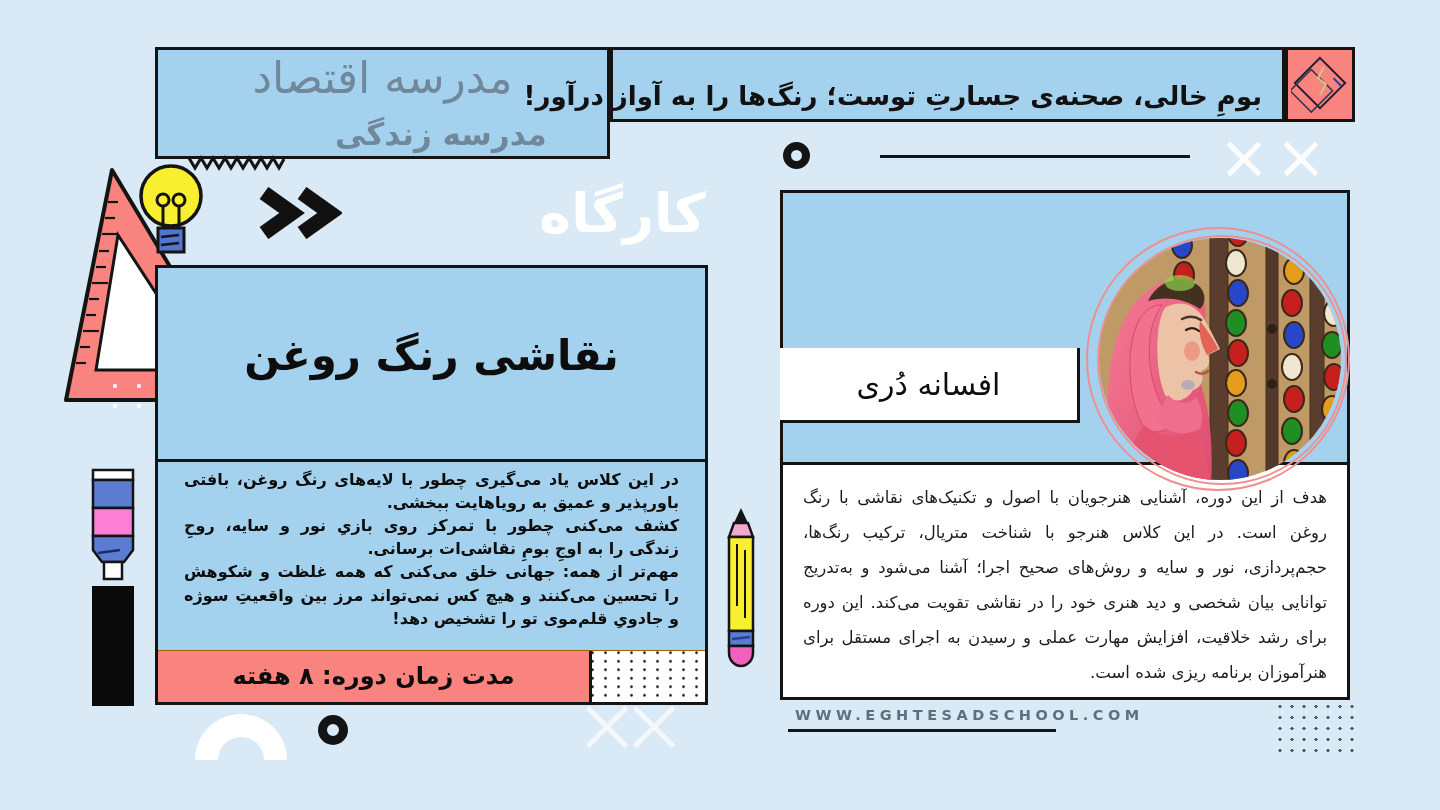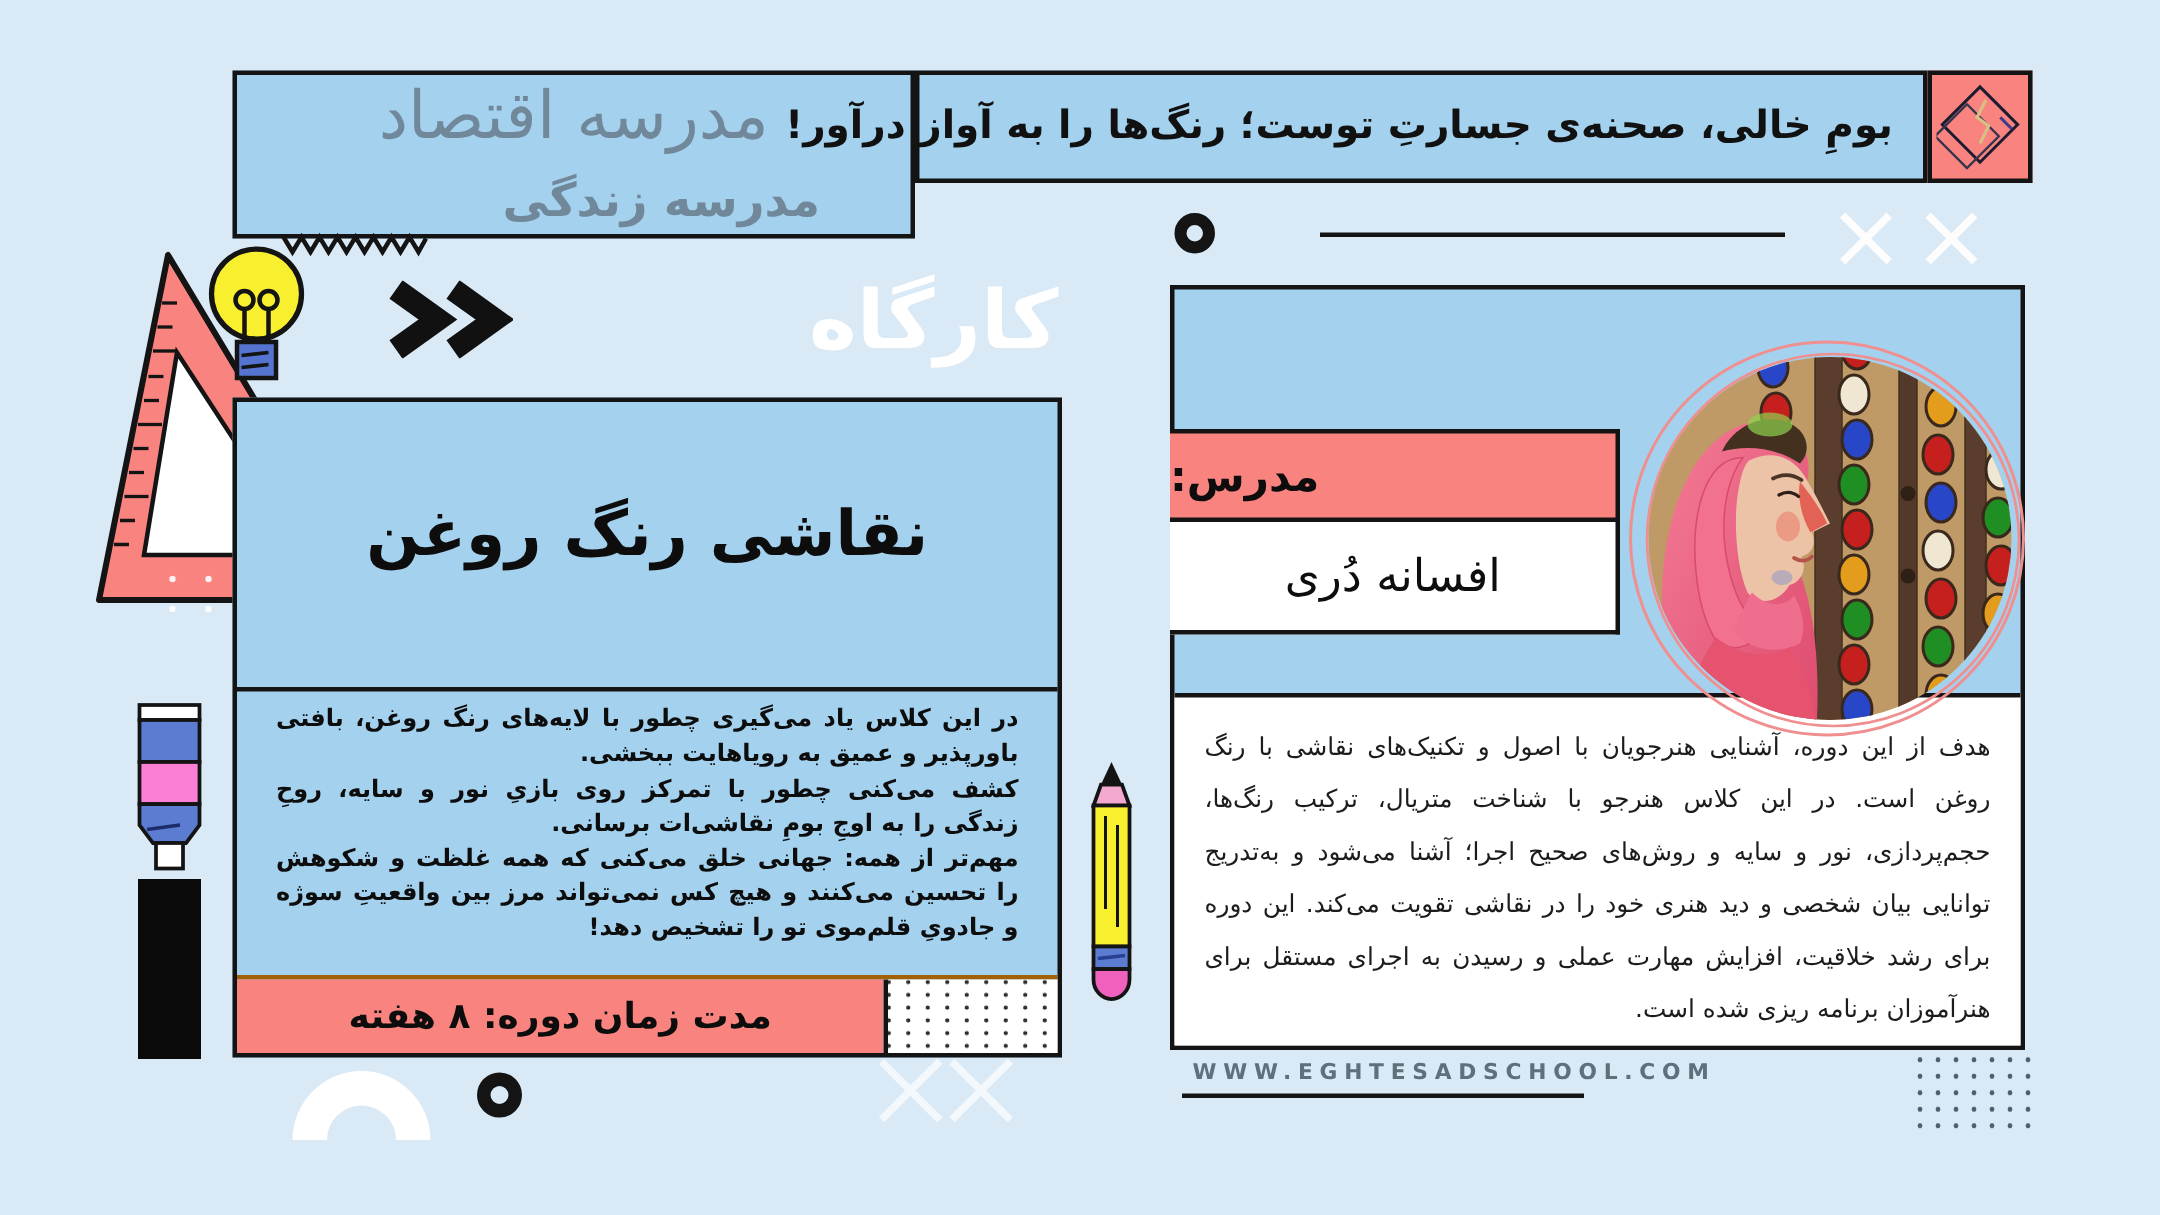--- a/index.html
+++ b/index.html
@@ -10,21 +10,21 @@
 
   
   .logo-box { left:155px; top:47px; width:455px; height:112px; background:#a4d2ee; border:3px solid #141414; }
   .logo-title { position:absolute; left:0; top:2px; width:100%; text-align:center;
 romatic    font-weight:bold; font-size:44px; color:#71889a; direction:rtl; letter-spacing:1px; }
   .logo-subtitle { position:absolute; left:34%; top:66px; width:58%; text-align:center;
     font-weight:bold; font-size:31px; color:#71889a; direction:rtl; }
 
   
   .banner { left:610px; top:47px; width:675px; height:75px; background:#a4d2ee; border:3px solid #141414; }
-  .banner-text { width:100%; height:100%; direction:rtl; text-align:right; padding:0 20px;
+  .banner-text { width:100%; height:100%; direction:rtl; text-align:right; padding:12px 20px;
     line-height:69px; font-weight:bold; font-size:26px; color:#111; white-space:nowrap; }
   .logo-badge { left:1285px; top:47px; width:70px; height:75px; background:#f8837f; border:3px solid #141414;
     display:flex; align-items:center; justify-content:center; }
 
   
   .black-ring { border-radius:50%; border:8px solid #141414; background:transparent; }
   .ring-top { left:783px; top:142px; width:27px; height:27px; border-width:8px; }
   .ring-bottom { left:318px; top:715px; width:30px; height:30px; border-width:9px; }
   .divider-line { left:880px; top:155px; width:310px; height:3px; background:#141414; }
   .xmark { width:34px; height:34px; }
@@ -50,21 +50,21 @@
   .black-bar { left:92px; top:586px; width:42px; height:120px; background:#0a0a0a; }
 
   
   .course-card { left:155px; top:265px; width:553px; height:440px; border:3px solid #141414;
     display:flex; flex-direction:column; background:#a4d2ee;gap:16px; }
   .course-title-sec { height:222px; display:flex; align-items:center; justify-content:center; }
   .course-title { font-size:42px; font-weight:bold; color:#0d0d0d; direction:rtl; }
   .course-desc { flex:1; border-top:3px solid #141414; padding:6px 26px 4px;
     font-size:16px; font-weight:bold; color:#0d0d0d; line-height:1.45;
     direction:rtl; text-align:justify; white-space:pre-line; }
-  .course-bottom { height:66px; border-top:3px solid #a16207; display:flex;text-align:center; }
+  .course-bottom { height:66px; border-top:1px solid #a16207; display:flex;text-align:center; }
   .duration { flex:1; background:#f8837f; display:flex; align-items:center; justify-content:center;
     font-size:24px; font-weight:bold; color:#0d0d0d; direction:rtl; }
   .duration-dots { width:116px; border-left:3px solid #141414; background:#ffffff;
     background-image:radial-gradient(circle, #2d2d2d 1.2px, transparent 1.5px);
     background-size:13px 8.5px; background-position:7px 6px; }
 
   
   .inst-card { left:780px; top:190px; width:570px; height:510px; border:3px solid #141414;
     display:flex; flex-direction:column; background:#a4d2ee; }
   .inst-top { height:292px; position:relative; }
@@ -258,23 +258,20 @@
             <path d="M116,121 Q123,117 129,122" fill="none" stroke="#2e2018" stroke-width="2.2" stroke-linecap="round"></path>
             <path d="M126,163 Q133,167 138,162" fill="none" stroke="#b5554a" stroke-width="2.5" stroke-linecap="round"></path>
             <path d="M92,96 C80,112 76,140 82,168 C86,188 94,202 104,212 C96,224 84,226 74,218
                      C60,196 56,152 64,124 C70,104 80,96 92,96 Z" fill="#f2718f" stroke="#d94a6d"></path>
             <path d="M98,186 C108,196 120,196 126,188 C132,198 134,210 130,220 C114,228 96,224 86,212
                      C90,202 94,192 98,186 Z" fill="#ef6d8d"></path>
             <path d="M74,216 C92,230 112,230 124,222 C134,240 142,262 142,296 L56,296 C52,268 58,238 74,216 Z" fill="#e5536f"></path>
           </g>
         </svg>
       </div>
-      <div class="inst-label-box">
-        <span>مدرس:</span>
-      </div>
       <div class="inst-name-box">
         <span>افسانه دُری</span>
       </div>
     </div>
     <div class="inst-bottom">
       <div class="inst-about">هدف از این دوره، آشنایی هنرجویان با اصول و تکنیک‌های نقاشی با رنگ روغن است. در این کلاس هنرجو با شناخت متریال، ترکیب رنگ‌ها، حجم‌پردازی، نور و سایه و روش‌های صحیح اجرا؛ آشنا می‌شود و به‌تدریج توانایی بیان شخصی و دید هنری خود را در نقاشی تقویت می‌کند. این دوره برای رشد خلاقیت، افزایش مهارت عملی و رسیدن به اجرای مستقل برای هنرآموزان برنامه ریزی شده است.</div>
     </div>
   </div>
 
   <div class="abs site-text">WWW.EGHTESADSCHOOL.COM</div>

